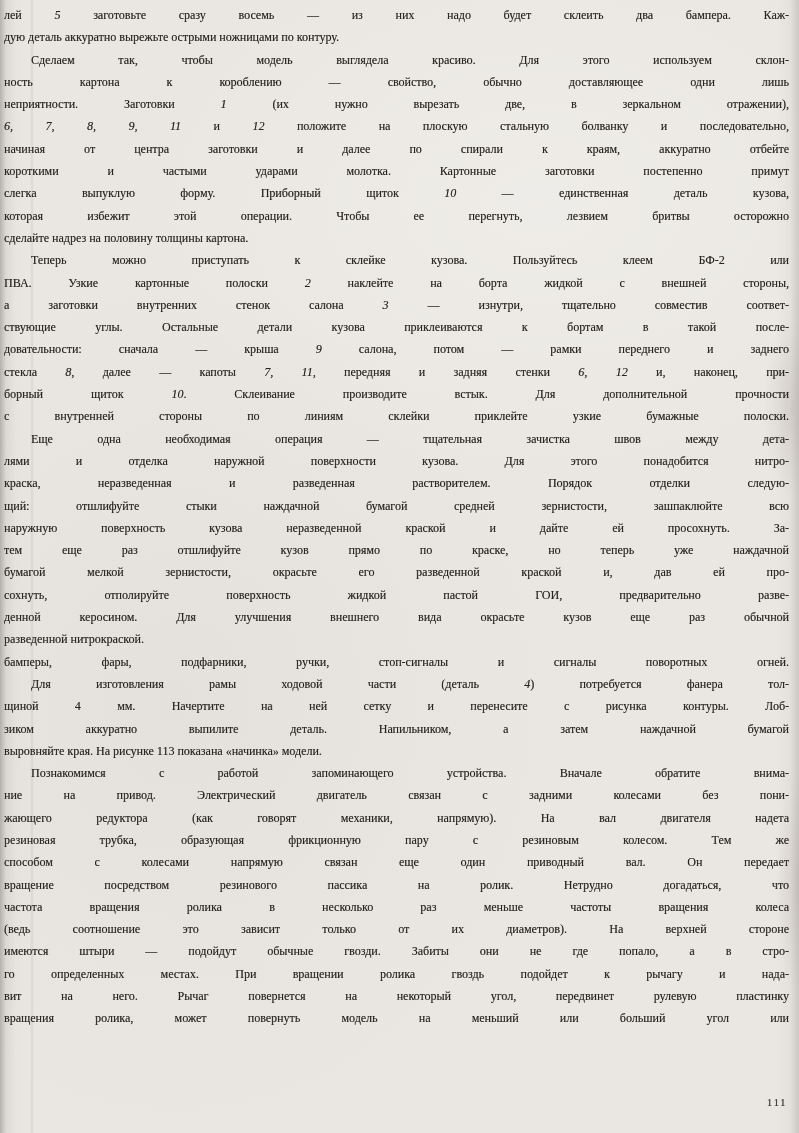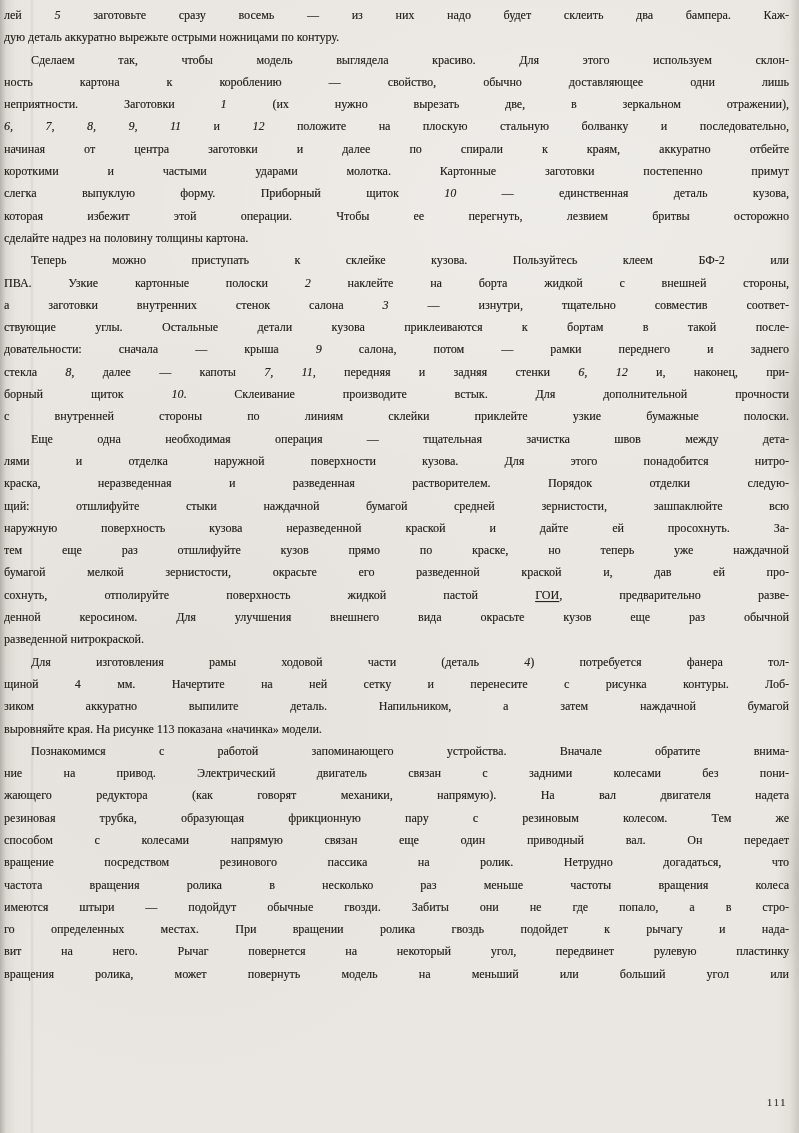--- a/index.html
+++ b/index.html
@@ -58,21 +58,20 @@
   .line.first {
     padding-left: 27px;
   }
   .line.last {
     text-align-last: left;
   }
   .it {
     font-style: italic;
   }
   .un {
-    text-decoration: underline;
     text-underline-offset: 2px;
   }
   .page-number {
     position: absolute;
     right: 12px;
     top: 1096px;
     font-size: 11px;
     letter-spacing: 1.5px;
     color: #3b3630;
     text-shadow: 0.3px 0.3px 0.5px rgba(55,50,45,0.4);
@@ -114,35 +113,37 @@
         <div class="line"><span>краска, неразведенная и разведенная растворителем. Порядок отделки следую-</span></div>
         <div class="line"><span>щий: отшлифуйте стыки наждачной бумагой средней зернистости, зашпаклюйте всю</span></div>
         <div class="line"><span>наружную поверхность кузова неразведенной краской и дайте ей просохнуть. За-</span></div>
         <div class="line"><span>тем еще раз отшлифуйте кузов прямо по краске, но теперь уже наждачной</span></div>
         <div class="line"><span>бумагой мелкой зернистости, окрасьте его разведенной краской и, дав ей про-</span></div>
         <div class="line"><span>сохнуть, отполируйте поверхность жидкой пастой </span><span class="un">ГОИ</span><span>, предварительно разве-</span></div>
         <div class="line"><span>денной керосином. Для улучшения внешнего вида окрасьте кузов еще раз обычной</span></div>
         <div class="line last"><span>разведенной нитрокраской.</span></div>
       </div>
       <div class="para">
+        <div class="line"><span>бамперы, фары, подфарники, ручки, стоп-сигналы и сигналы поворотных огней.</span></div>
       </div>
       <div class="para">
         <div class="line first"><span>Для изготовления рамы ходовой части (деталь </span><span class="it">4</span><span>) потребуется фанера тол-</span></div>
         <div class="line"><span>щиной 4 мм. Начертите на ней сетку и перенесите с рисунка контуры. Лоб-</span></div>
         <div class="line"><span>зиком аккуратно выпилите деталь. Напильником, а затем наждачной бумагой</span></div>
         <div class="line last"><span>выровняйте края. На рисунке 113 показана «начинка» модели.</span></div>
       </div>
       <div class="para">
         <div class="line first"><span>Познакомимся с работой запоминающего устройства. Вначале обратите внима-</span></div>
         <div class="line"><span>ние на привод. Электрический двигатель связан с задними колесами без пони-</span></div>
         <div class="line"><span>жающего редуктора (как говорят механики, напрямую). На вал двигателя надета</span></div>
         <div class="line"><span>резиновая трубка, образующая фрикционную пару с резиновым колесом. Тем же</span></div>
         <div class="line"><span>способом с колесами напрямую связан еще один приводный вал. Он передает</span></div>
         <div class="line"><span>вращение посредством резинового пассика на ролик. Нетрудно догадаться, что</span></div>
         <div class="line"><span>частота вращения ролика в несколько раз меньше частоты вращения колеса</span></div>
+        <div class="line"><span>(ведь соотношение это зависит только от их диаметров). На верхней стороне</span></div>
         <div class="line"><span>имеются штыри — подойдут обычные гвозди. Забиты они не где попало, а в стро-</span></div>
         <div class="line"><span>го определенных местах. При вращении ролика гвоздь подойдет к рычагу и нада-</span></div>
         <div class="line"><span>вит на него. Рычаг повернется на некоторый угол, передвинет рулевую пластинку</span></div>
         <div class="line"><span>вращения ролика, может повернуть модель на меньший или больший угол или</span></div>
       </div>
     </div>
   <div class="page-number">111</div>
 </div>
 
 </body></html>

